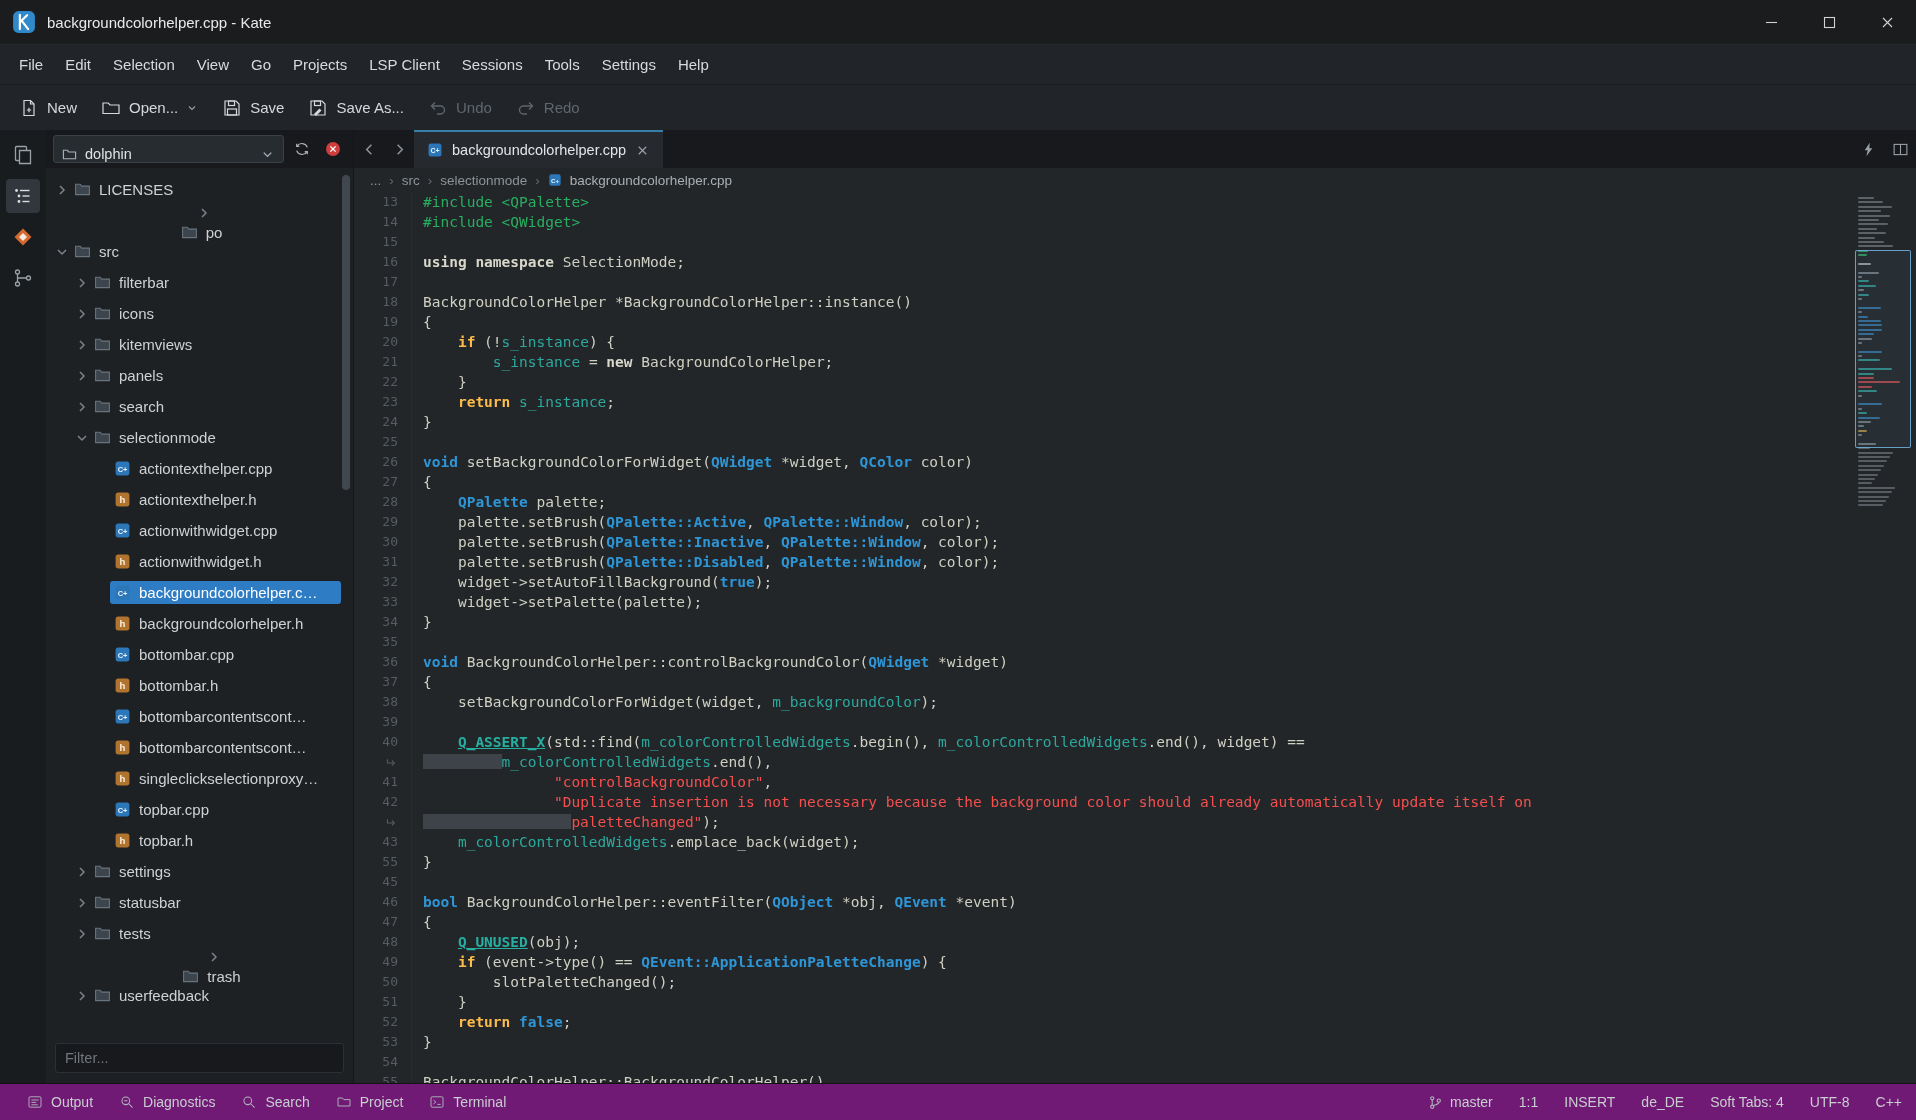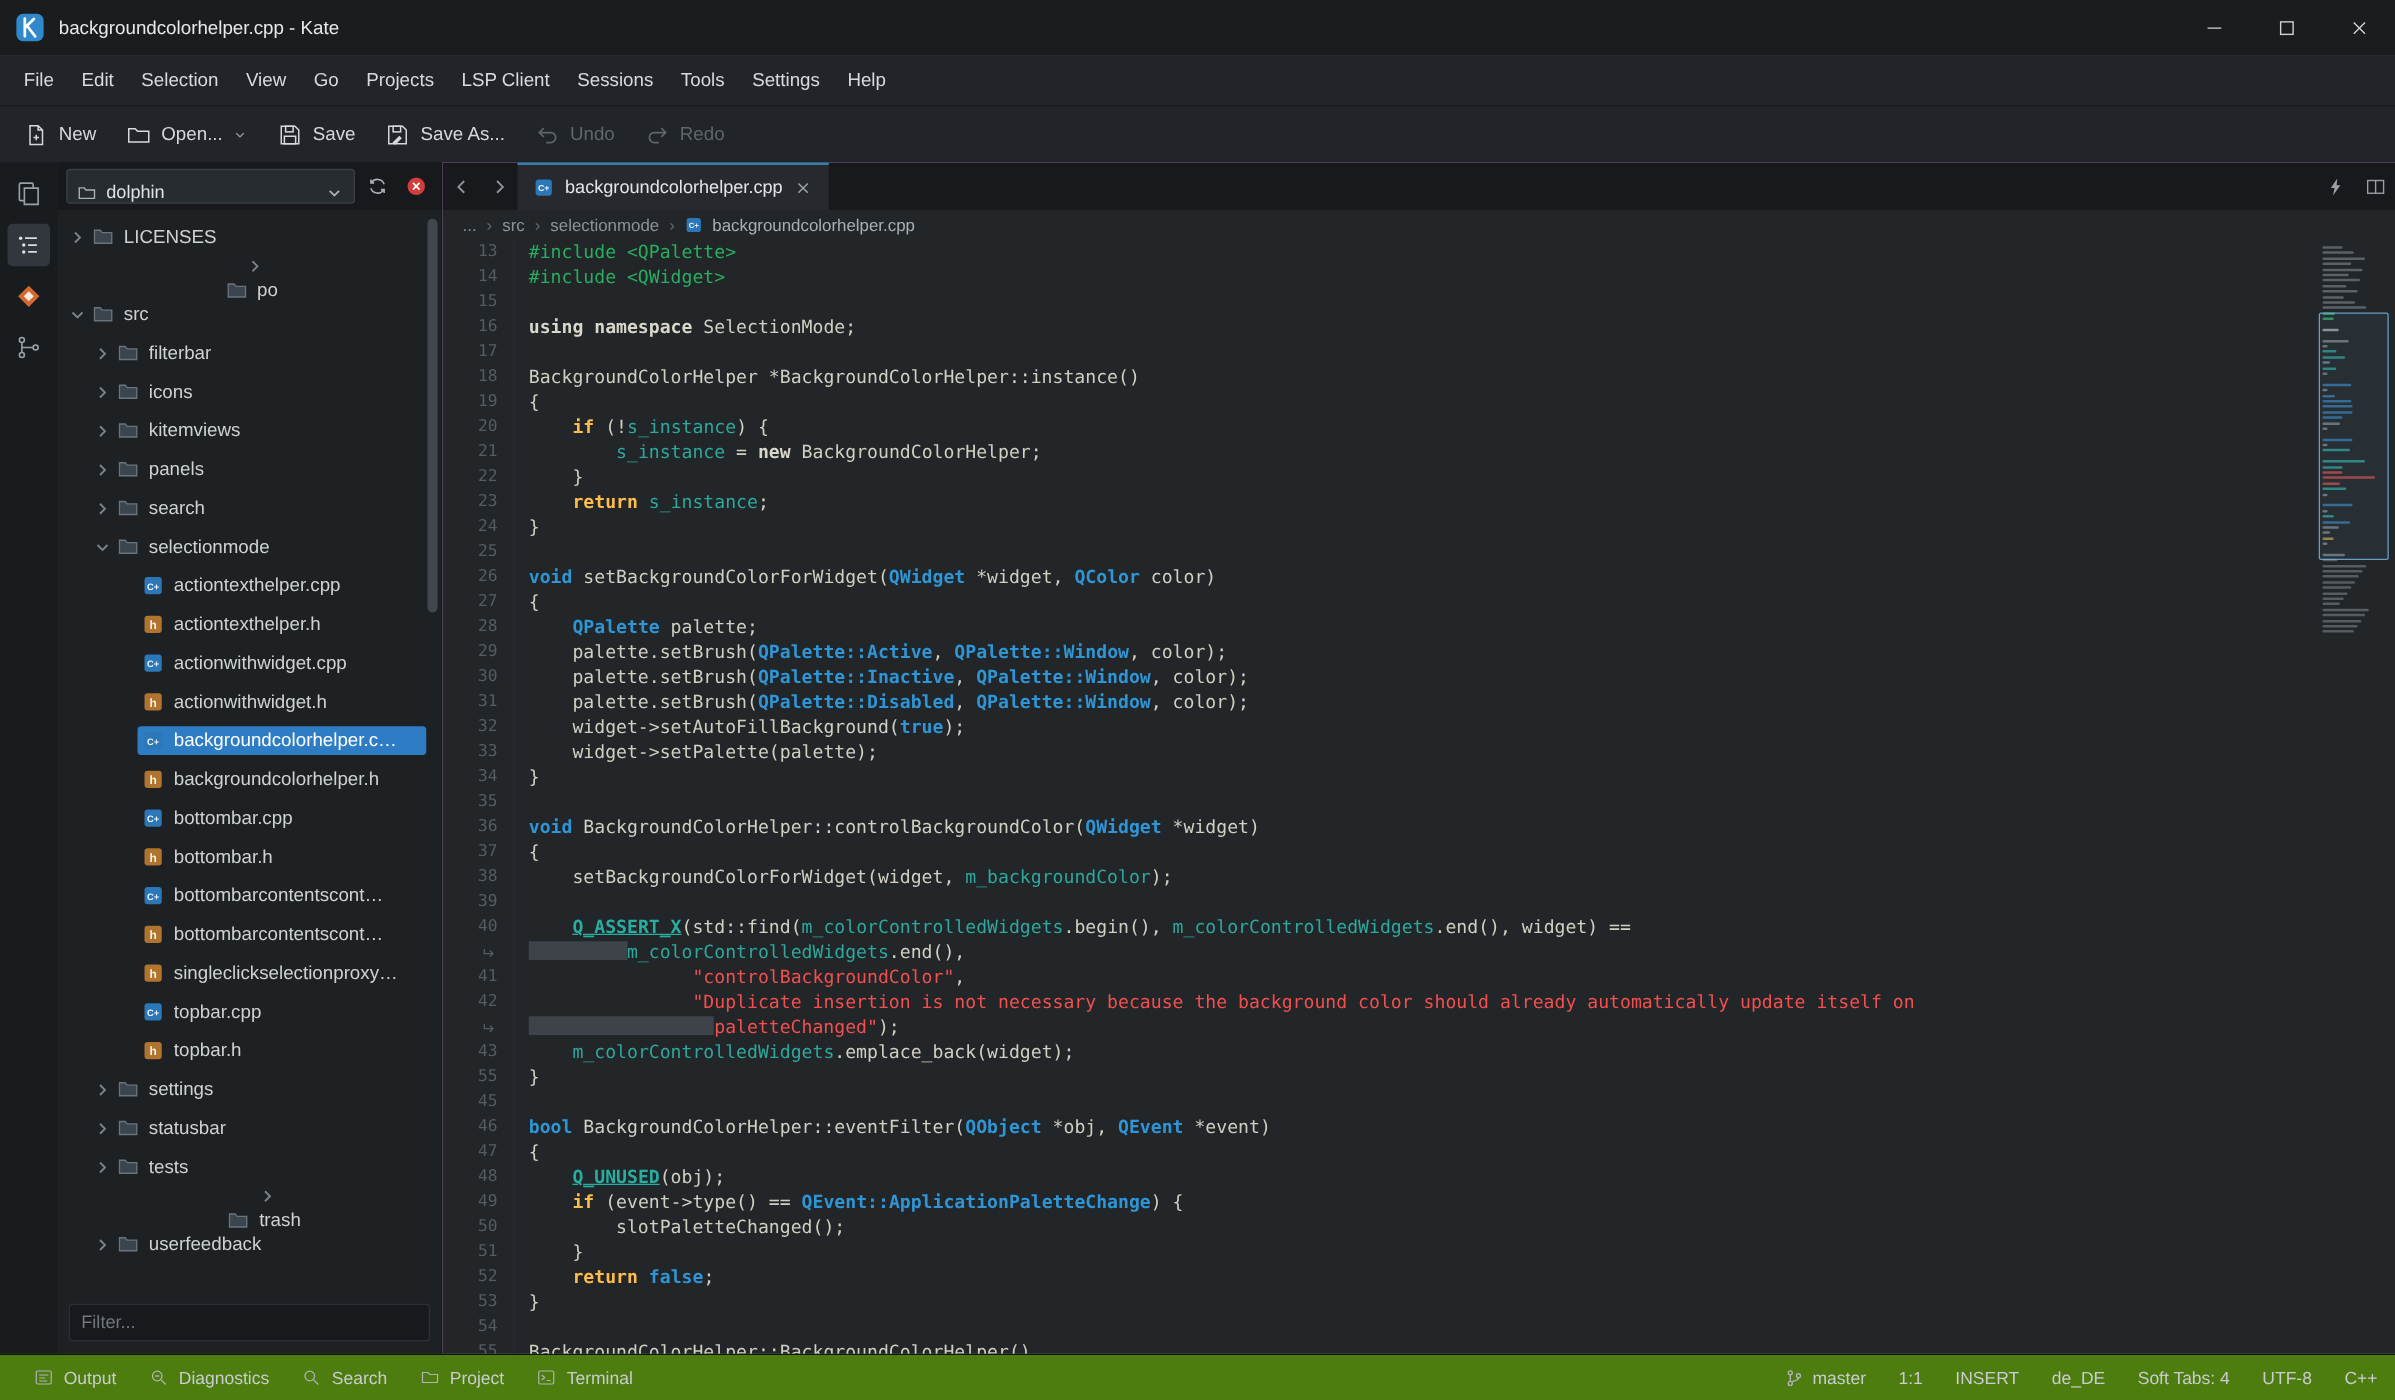--- a/index.html
+++ b/index.html
@@ -82,21 +82,21 @@
   .tok-cf{color:#fdbc4b;font-weight:bold}
   .tok-dt{color:#2e96d6;font-weight:bold}
   .tok-str{color:#f44f4f}
   .tok-ext{color:#27aea1;font-weight:bold;text-decoration:underline}
   .tok-mem{color:#2ca89d}
   .minimap{position:absolute;top:2px;right:4px;width:58px;padding:3px 4px}
   .mbar{height:2px;margin-bottom:2.4px;border-radius:1px}
   .mm-viewport{position:absolute;left:1px;right:1px;border:1px solid rgba(115,180,225,.85);background:rgba(90,150,200,.08);border-radius:2px}
 
   
-  .statusbar{height:37px;background:#4d7c0f;border-top:1px solid #101214;display:flex;align-items:center;padding:0 14px;flex:none;font-size:14px;color:#c9cdd0}
+  .statusbar{height:37px;background:#701a75;border-top:1px solid #101214;display:flex;align-items:center;padding:0 14px;flex:none;font-size:14px;color:#c9cdd0}
   .sb-btn{display:flex;align-items:center;gap:8px;padding:0 13px;height:100%}
   .sb-btn .icon{width:16px;height:16px;color:#aeb4b8}
   .sb-right{margin-left:auto;display:flex;align-items:center;gap:26px}
   .sb-item{display:flex;align-items:center;gap:7px;white-space:nowrap}
   .sb-item .icon{width:15px;height:15px;color:#aeb4b8}
 </style>
 </head>
 <body>
 
 <div class="window">

